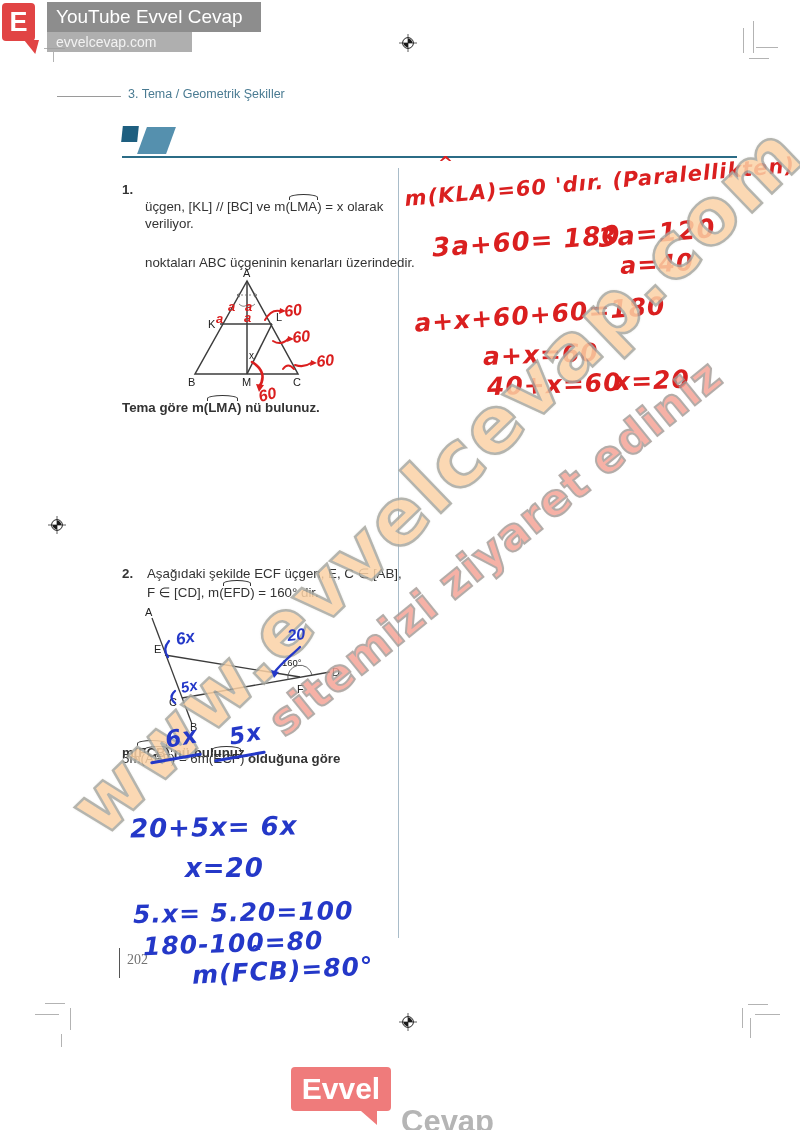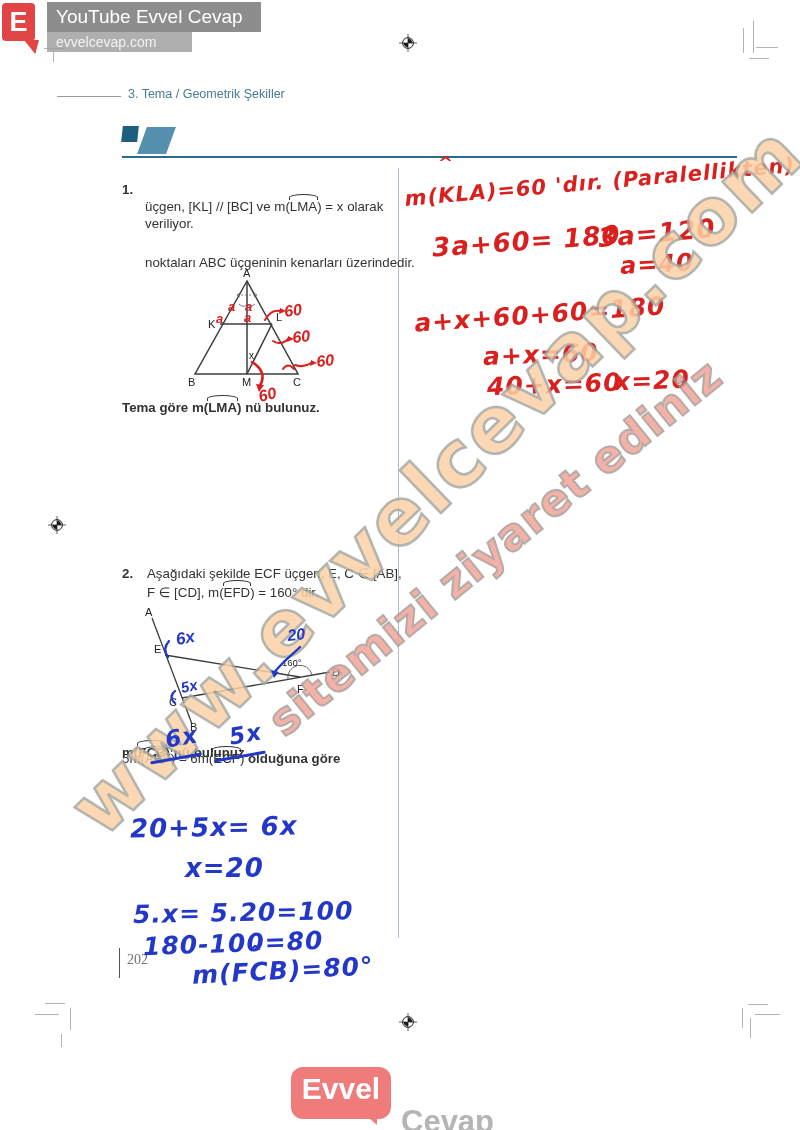--- a/index.html
+++ b/index.html
@@ -45,21 +45,21 @@
   .wm{position:absolute;text-align:center;font-weight:bold;white-space:nowrap;
       font-family:"DejaVu Sans",sans-serif;}
   .wm1{left:-40px;top:470px;width:880px;font-size:78px;letter-spacing:2px;color:#fbd2a6;
        -webkit-text-stroke:2.5px #a8a8a0;text-shadow:0 0 3px #b5b5ad;
        transform:rotate(-44deg);opacity:.85;}
   .wm2{left:185px;top:522px;width:620px;font-size:44px;letter-spacing:1px;color:#f5a093;
        -webkit-text-stroke:2px #a39a96;text-shadow:0 0 2px #b0a5a1;
        transform:rotate(-39deg);opacity:.82;}
   
   .mark{background:#b3b3b3;}
-  .footer-box{left:291px;top:1067px;width:100px;height:52px;background:#ef7b7b;border-radius:12px;
+  .footer-box{left:291px;top:1067px;width:100px;height:44px;background:#ef7b7b;border-radius:4px;
               color:#fff;font-size:30px;font-weight:bold;text-align:center;line-height:44px;}
   .footer-tail{left:361px;top:1111px;width:16px;height:14px;background:#ef7b7b;
                clip-path:polygon(100% 0,100% 100%,0 0);}
   .footer-cevap{left:401px;top:1104px;font-size:31px;font-weight:bold;color:#b5b5b5;}
   svg text{font-family:"Liberation Sans",sans-serif;}
   .svgred{font-family:"DejaVu Sans",sans-serif;font-style:italic;font-weight:bold;fill:#da1f1f;}
   .svgblue{font-family:"DejaVu Sans",sans-serif;font-style:italic;font-weight:bold;fill:#2438c8;}
 </style>
 </head>
 <body>

